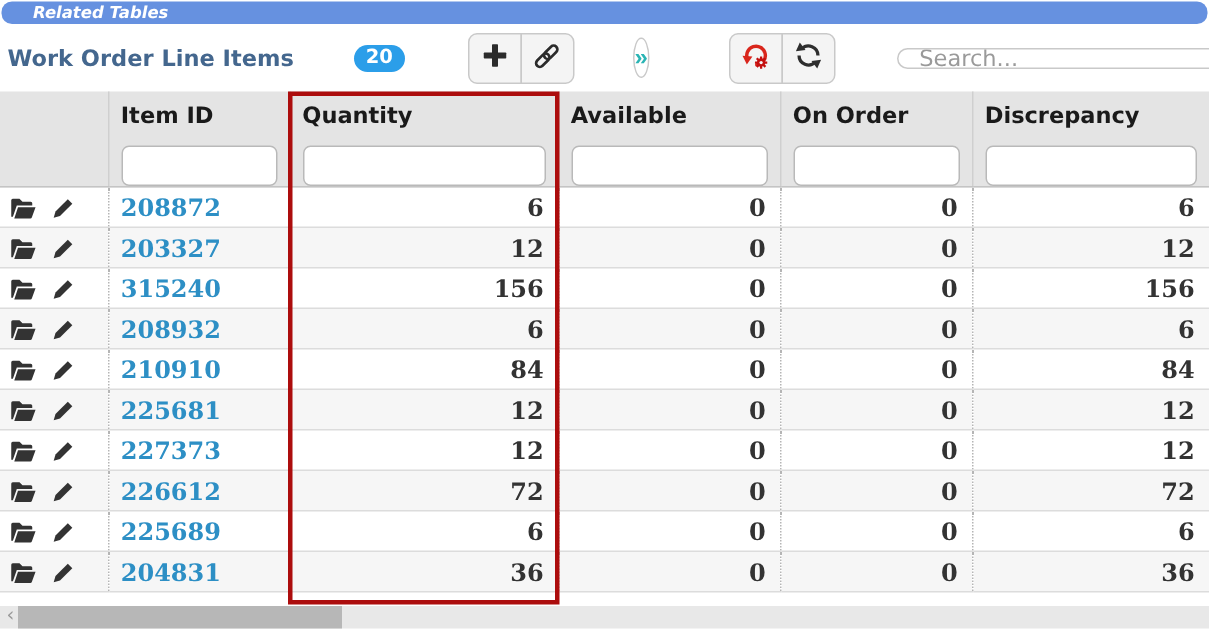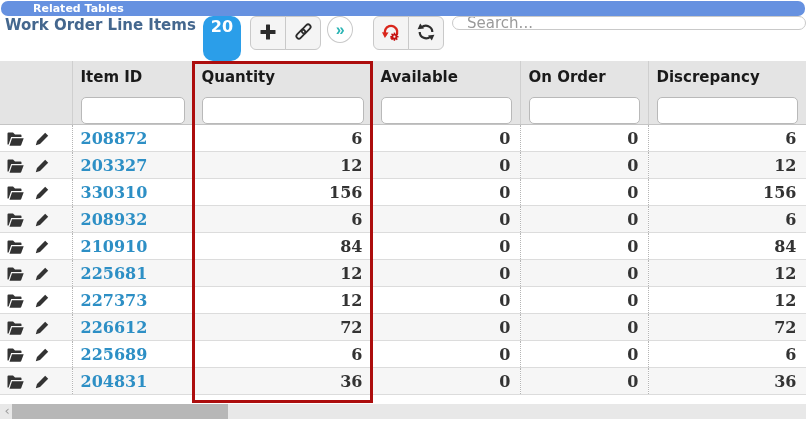--- a/index.html
+++ b/index.html
@@ -4,32 +4,33 @@
 <style>
   html,body{margin:0;padding:0;}
   body{
     width:806px;height:427px;position:relative;overflow:hidden;
     background:#fff;font-family:"DejaVu Sans","Liberation Sans",sans-serif;
   }
   
   .titlebar{
     position:absolute;top:1px;left:1px;right:1px;height:15px;
     background:#6691e0;border-radius:7px;color:#fff;
-    font-size:11px;font-weight:bold;line-height:15px;padding-left:32px;
+    font-size:11px;font-weight:bold;line-height:15px;padding-left:21px;
     box-sizing:border-box;
+    font-style:italic;
   }
   
   .toolbar{
     position:absolute;top:16px;left:0;right:0;height:45px;
-    display:flex;padding-left:5px;box-sizing:border-box;
+    display:flex;align-items:center;padding-left:5px;box-sizing:border-box;gap:33px;
   }
   .list-title{font-size:15px;font-weight:bold;color:#44678e;white-space:nowrap;}
   .count-badge{
     margin-left:7px;background:#2b9ee9;color:#fff;border-radius:10px;
-    padding:1px 8px 2px;font-size:16px;font-weight:bold;
+    padding:1px 8px 2px;font-size:13px;font-weight:bold;
   }
   .btn-group{display:flex;margin-left:9px;}
   .tb-btn{
     width:36px;height:34px;background:#f4f4f4;border:1px solid #c9c9c9;
     display:flex;align-items:center;justify-content:center;box-sizing:border-box;
     cursor:pointer;padding:0;
   }
   .tb-btn:first-child{border-radius:6px 0 0 6px;}
   .tb-btn:last-child{border-radius:0 6px 6px 0;margin-left:-1px;}
   .circle-btn{
@@ -217,21 +218,21 @@
         <td class="c-num">0</td>
         <td class="c-num">12</td>
       </tr>
       <tr>
         <td class="c-icons"><span class="row-icon"><svg width="17" height="14" viewBox="0 0 17 14">
               <path d="M0.5 12.5 V1.5 a1 1 0 0 1 1 -1 H6 l2 2 h5.5 a1 1 0 0 1 1 1 V5 H4.2 L1.6 12.5 Z" fill="#333"></path>
               <path d="M5 6.2 h11.7 L14.2 13 a1 1 0 0 1 -0.95 0.7 H2.5 Z" fill="#333"></path>
             </svg></span><span class="row-icon"><svg width="14" height="14" viewBox="0 0 14 14">
               <path d="M10.2 0.8 L13.2 3.8 L5 12 L0.8 13.2 L2 9 Z" fill="#333"></path>
             </svg></span></td>
-        <td class="c-id"><a>330310</a></td>
+        <td class="c-id"><a>315240</a></td>
         <td class="c-num">156</td>
         <td class="c-num">0</td>
         <td class="c-num">0</td>
         <td class="c-num">156</td>
       </tr>
       <tr>
         <td class="c-icons"><span class="row-icon"><svg width="17" height="14" viewBox="0 0 17 14">
               <path d="M0.5 12.5 V1.5 a1 1 0 0 1 1 -1 H6 l2 2 h5.5 a1 1 0 0 1 1 1 V5 H4.2 L1.6 12.5 Z" fill="#333"></path>
               <path d="M5 6.2 h11.7 L14.2 13 a1 1 0 0 1 -0.95 0.7 H2.5 Z" fill="#333"></path>
             </svg></span><span class="row-icon"><svg width="14" height="14" viewBox="0 0 14 14">

